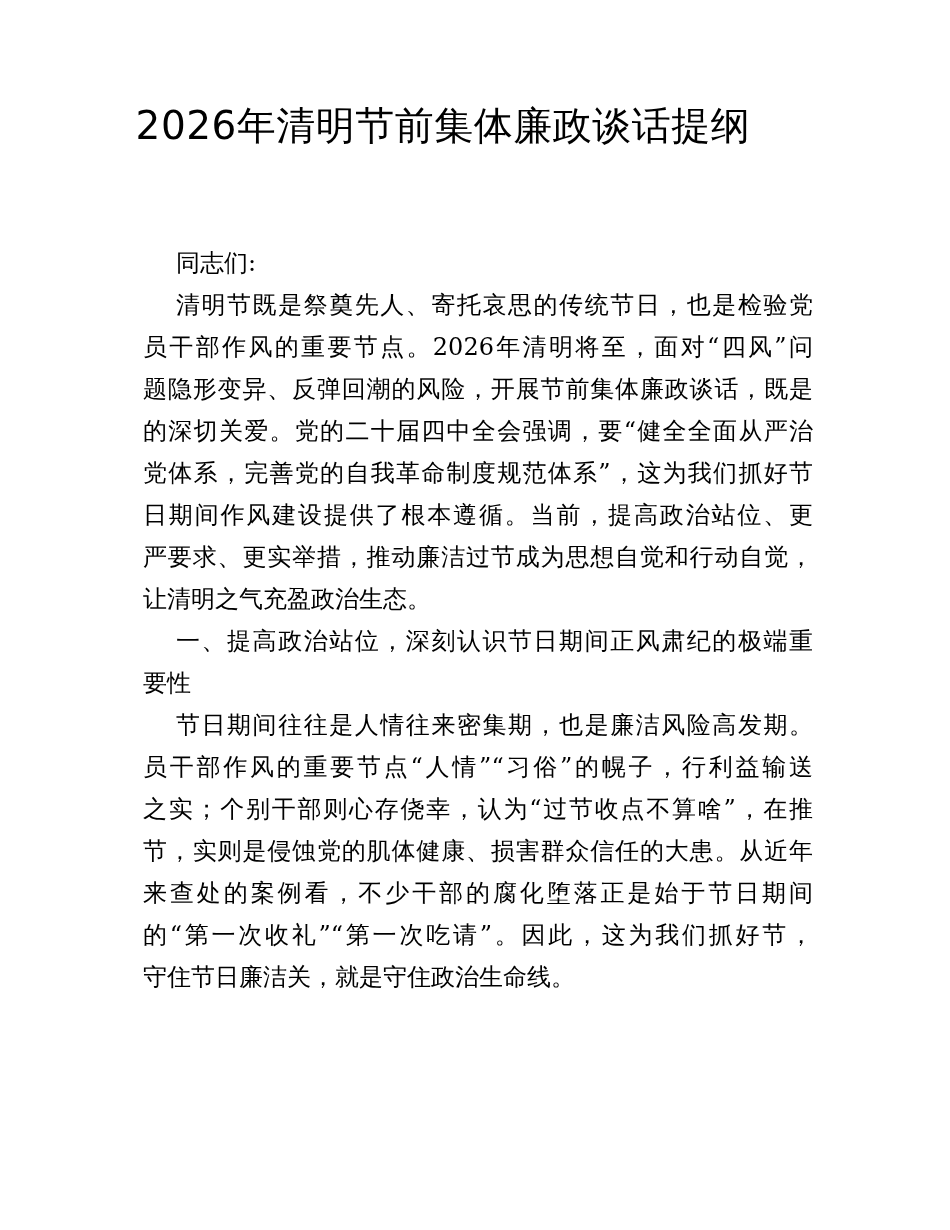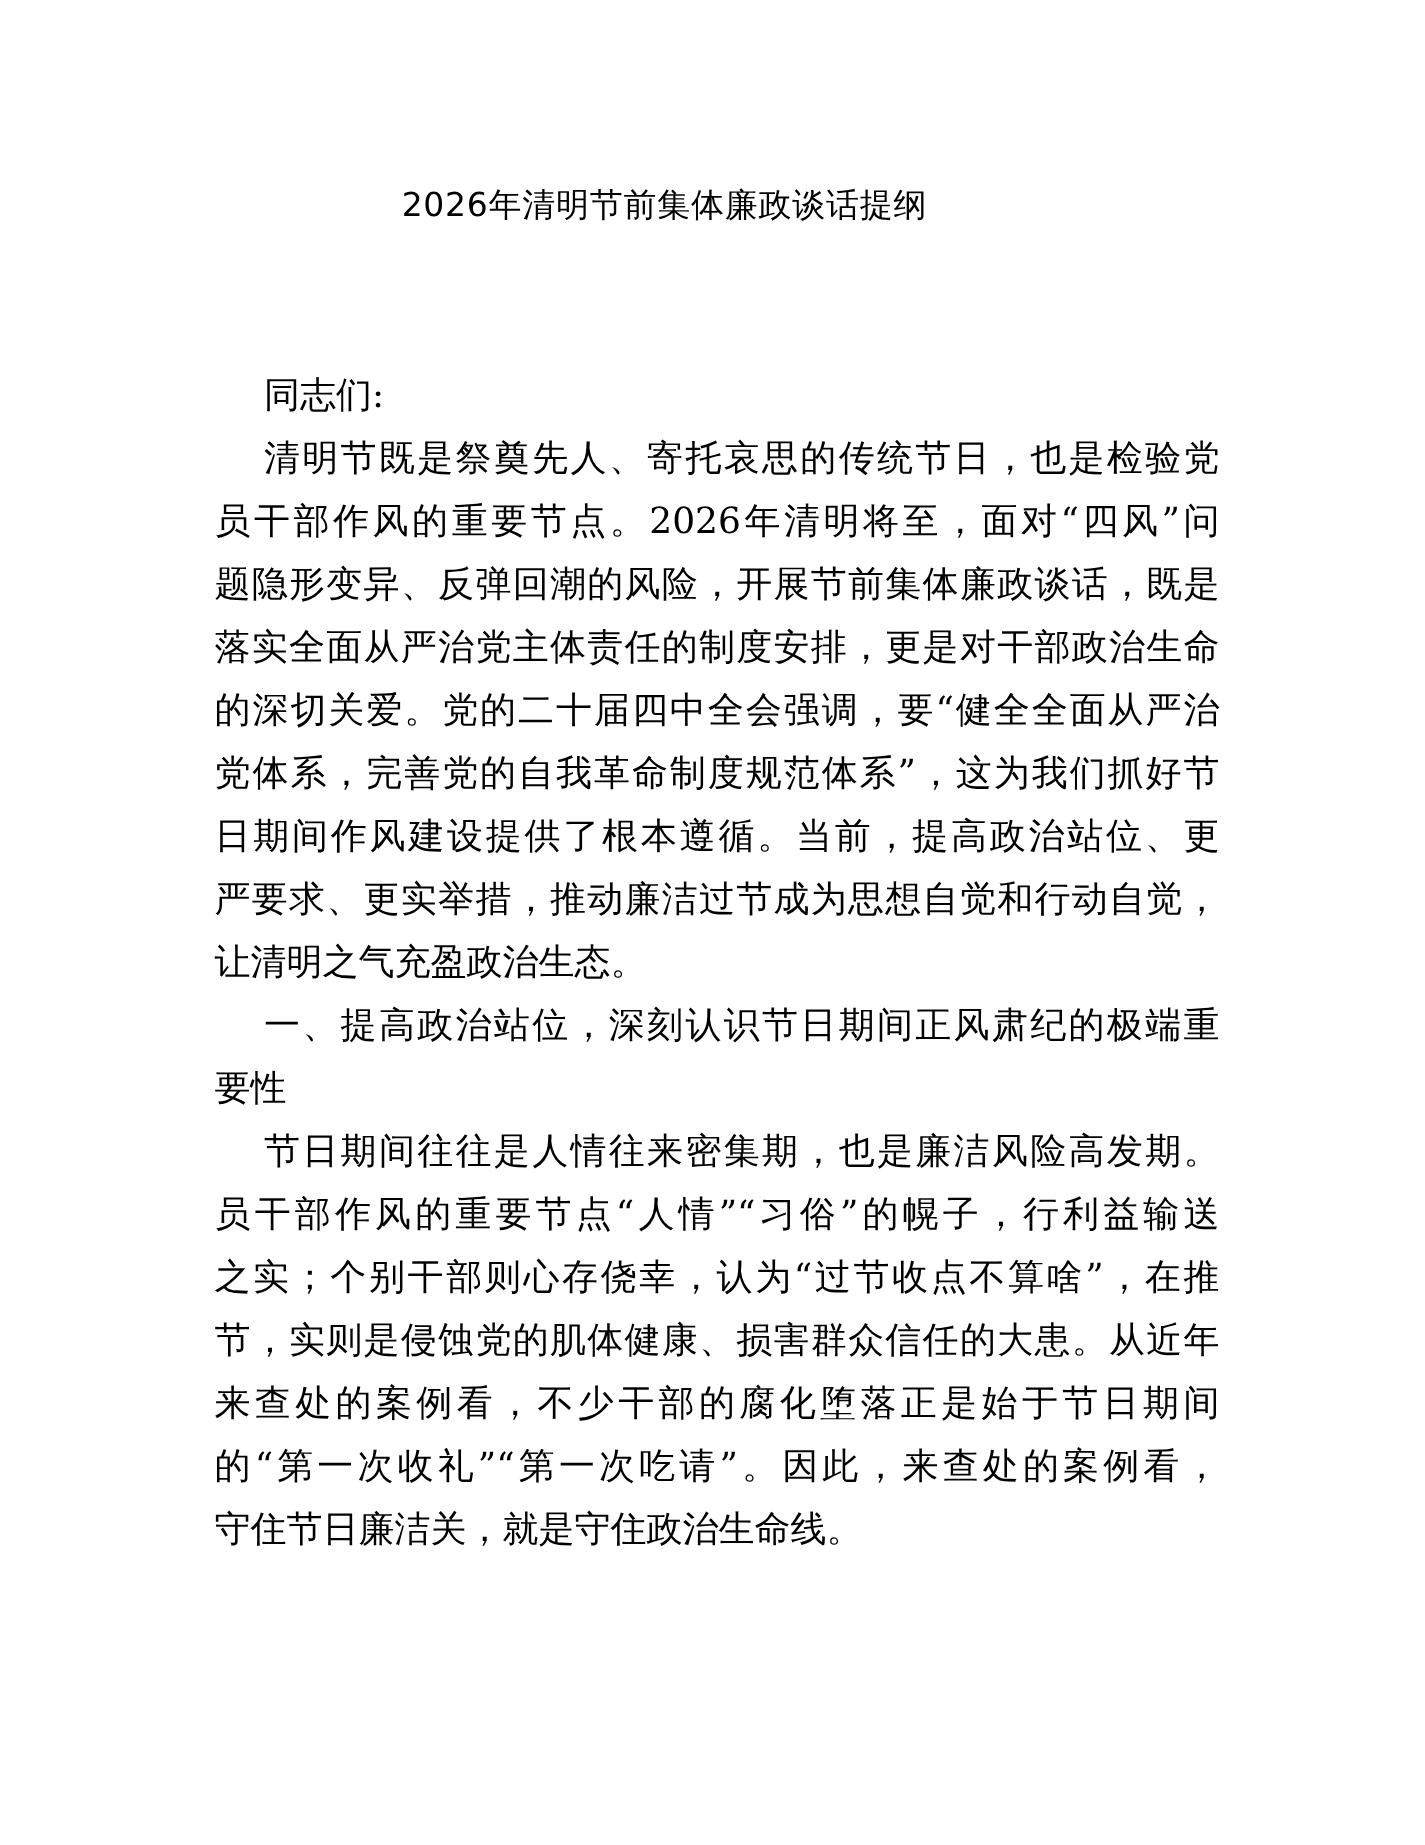--- a/index.html
+++ b/index.html
@@ -19,25 +19,25 @@
       position: absolute;
       left: 0;
       top: 0;
       width: 950px;
       height: 1230px;
       background: #ffffff;
     }
     .title {
       position: absolute;
       left: 0;
-      top: 116px;
+      top: 104px;
       width: 886px;
       text-align: center;
       font-family: "DejaVu Sans", "Liberation Sans", sans-serif;
-      font-size: 22px;
+      font-size: 39px;
       line-height: 44px;
       letter-spacing: 0.5px;
       color: #000;
       margin: 0;
       font-weight: normal;
     }
     .body {
       position: absolute;
       left: 143px;
       top: 242px;
@@ -66,36 +66,35 @@
 <div class="page">
   <h1 class="title">2026年清明节前集体廉政谈话提纲</h1>
 
   <div class="body">
     <div class="line indent last">同志们:</div>
 
     <div>
       <div class="line indent">清明节既是祭奠先人、寄托哀思的传统节日，也是检验党</div>
       <div class="line">员干部作风的重要节点。2026年清明将至，面对“四风”问</div>
       <div class="line">题隐形变异、反弹回潮的风险，开展节前集体廉政谈话，既是</div>
-      <div class="line">落实全面从严治党主体责任的制度安排，更是对干部政治生命</div>
       <div class="line">的深切关爱。党的二十届四中全会强调，要“健全全面从严治</div>
       <div class="line">党体系，完善党的自我革命制度规范体系”，这为我们抓好节</div>
       <div class="line">日期间作风建设提供了根本遵循。当前，提高政治站位、更</div>
       <div class="line">严要求、更实举措，推动廉洁过节成为思想自觉和行动自觉，</div>
       <div class="line last">让清明之气充盈政治生态。</div>
     </div>
 
     <div>
       <div class="line indent">一、提高政治站位，深刻认识节日期间正风肃纪的极端重</div>
       <div class="line last">要性</div>
     </div>
 
     <div>
       <div class="line indent">节日期间往往是人情往来密集期，也是廉洁风险高发期。</div>
       <div class="line">员干部作风的重要节点“人情”“习俗”的幌子，行利益输送</div>
       <div class="line">之实；个别干部则心存侥幸，认为“过节收点不算啥”，在推</div>
       <div class="line">节，实则是侵蚀党的肌体健康、损害群众信任的大患。从近年</div>
       <div class="line">来查处的案例看，不少干部的腐化堕落正是始于节日期间</div>
-      <div class="line">的“第一次收礼”“第一次吃请”。因此，来查处的案例看，</div>
+      <div class="line">的“第一次收礼”“第一次吃请”。因此，这为我们抓好节，</div>
       <div class="line last">守住节日廉洁关，就是守住政治生命线。</div>
     </div>
   </div>
 </div>
 
 </body></html>

